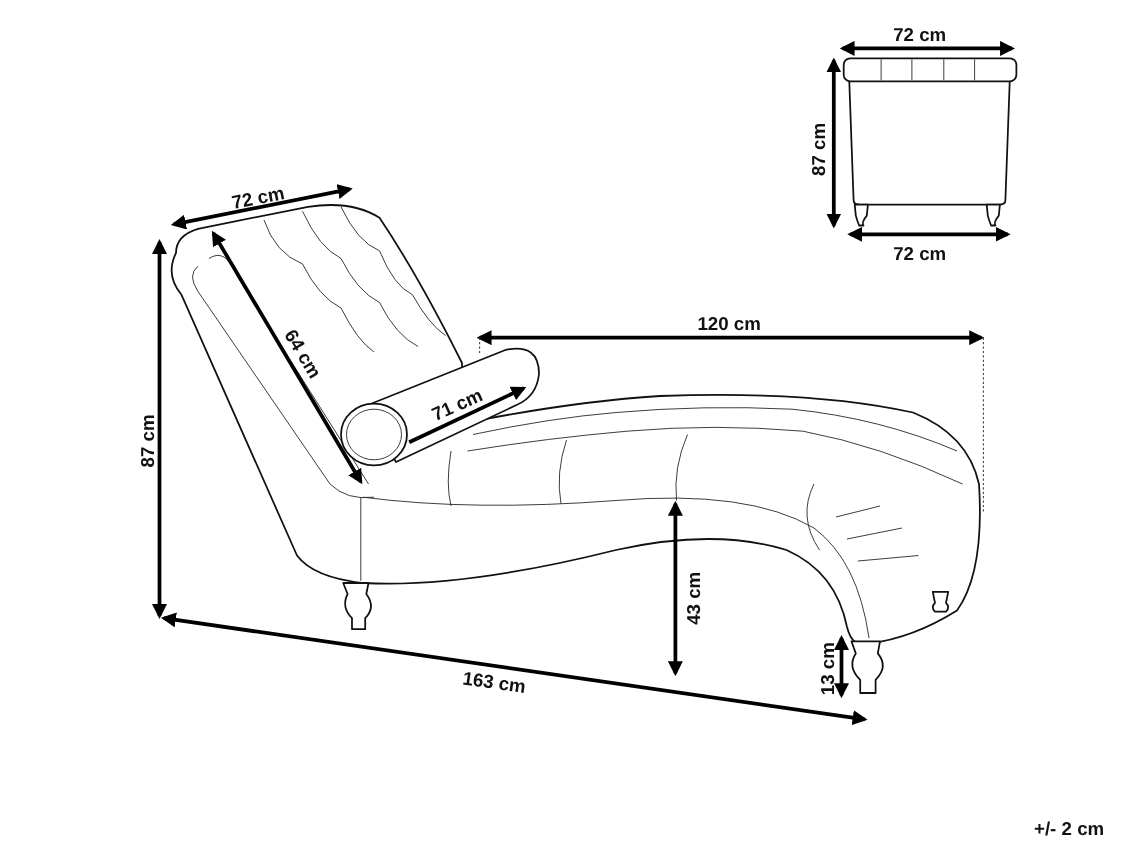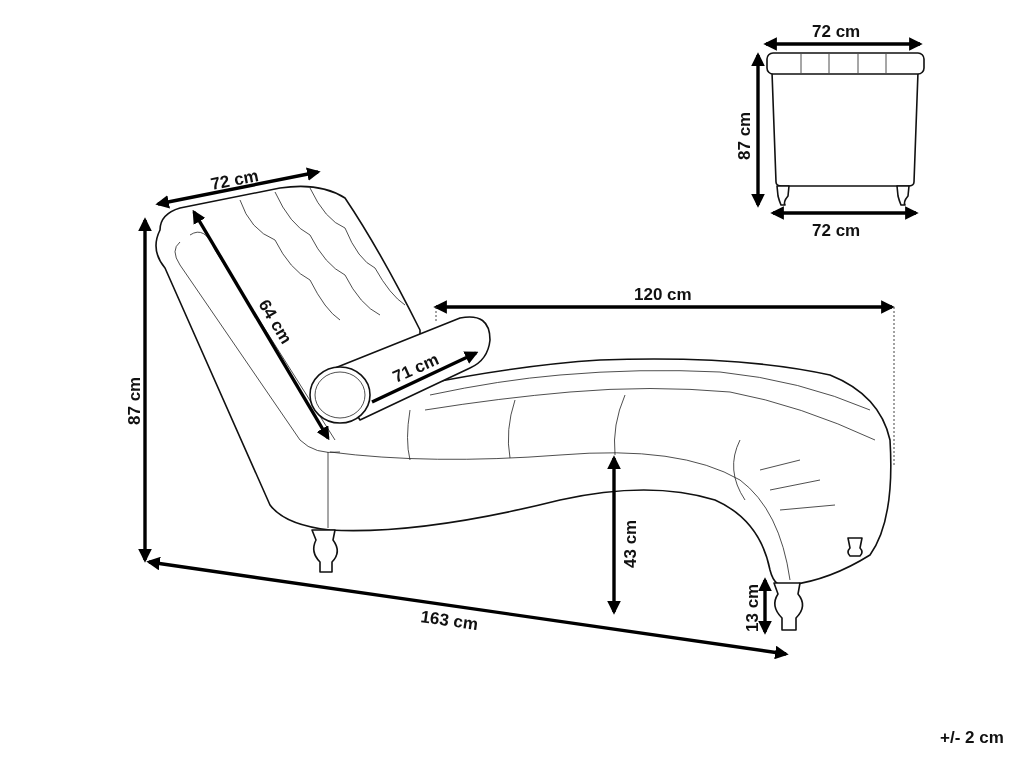--- a/index.html
+++ b/index.html
@@ -4,21 +4,21 @@
   <style>
     html, body { margin: 0; padding: 0; background: #ffffff; }
     body { width: 1024px; height: 768px; position: relative; overflow: hidden;
            font-family: "Liberation Sans", "DejaVu Sans", sans-serif; }
     svg { position: absolute; left: 0; top: 0; }
     .dim { font-family: "Liberation Sans", "DejaVu Sans", sans-serif; font-weight: bold; font-size: 17px; fill: #111; }
     .outline { fill: #fff; stroke: #111; stroke-width: 1.6; stroke-linejoin: round; }
     .thin { fill: none; stroke: #222; stroke-width: 0.8; }
     .arrow { stroke: #000; stroke-width: 3.4; fill: none; }
     .dash { stroke: #444; stroke-width: 1; stroke-dasharray: 2 2; fill: none; }
-    .tol { position: absolute; left: 940px; top: 728px; font-weight: bold; font-size: 17px; color: #111; }
+    .tol { position: absolute; left: 940px; top: 744px; font-weight: bold; font-size: 17px; color: #111; }
   </style>
 </head>
 <body>
 
 <svg width="1024" height="768" viewBox="0 0 1024 768">
   <defs>
     <marker id="ah" viewBox="0 0 10 10" refX="8" refY="5" markerWidth="4" markerHeight="4" orient="auto-start-reverse">
       <path d="M0,0 L10,5 L0,10 z" fill="#000"></path>
     </marker>
   </defs>

